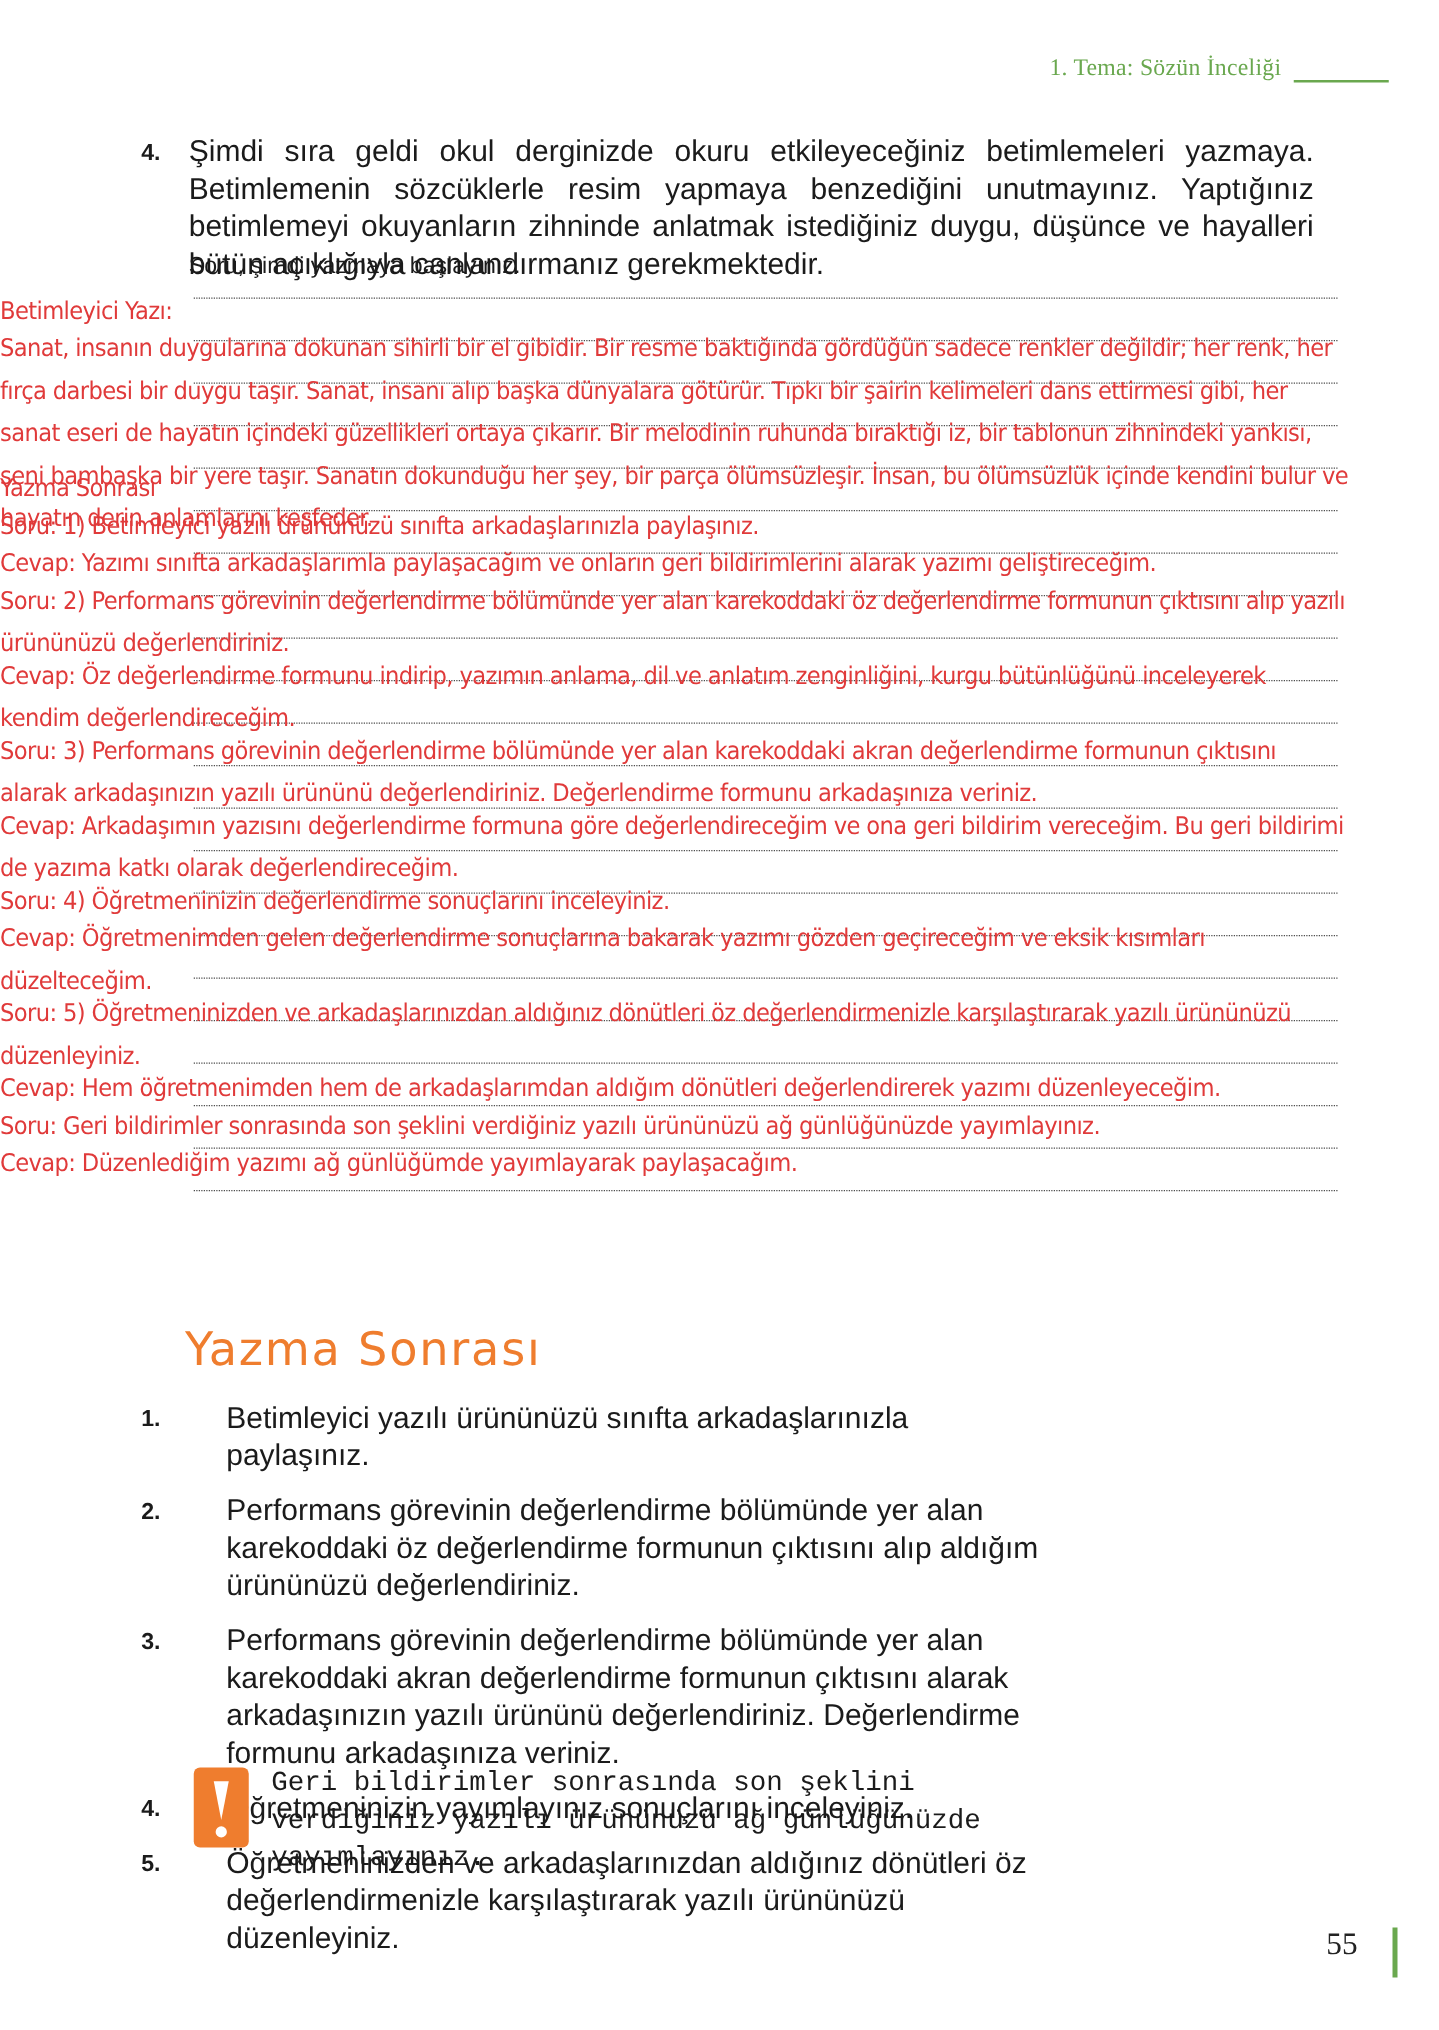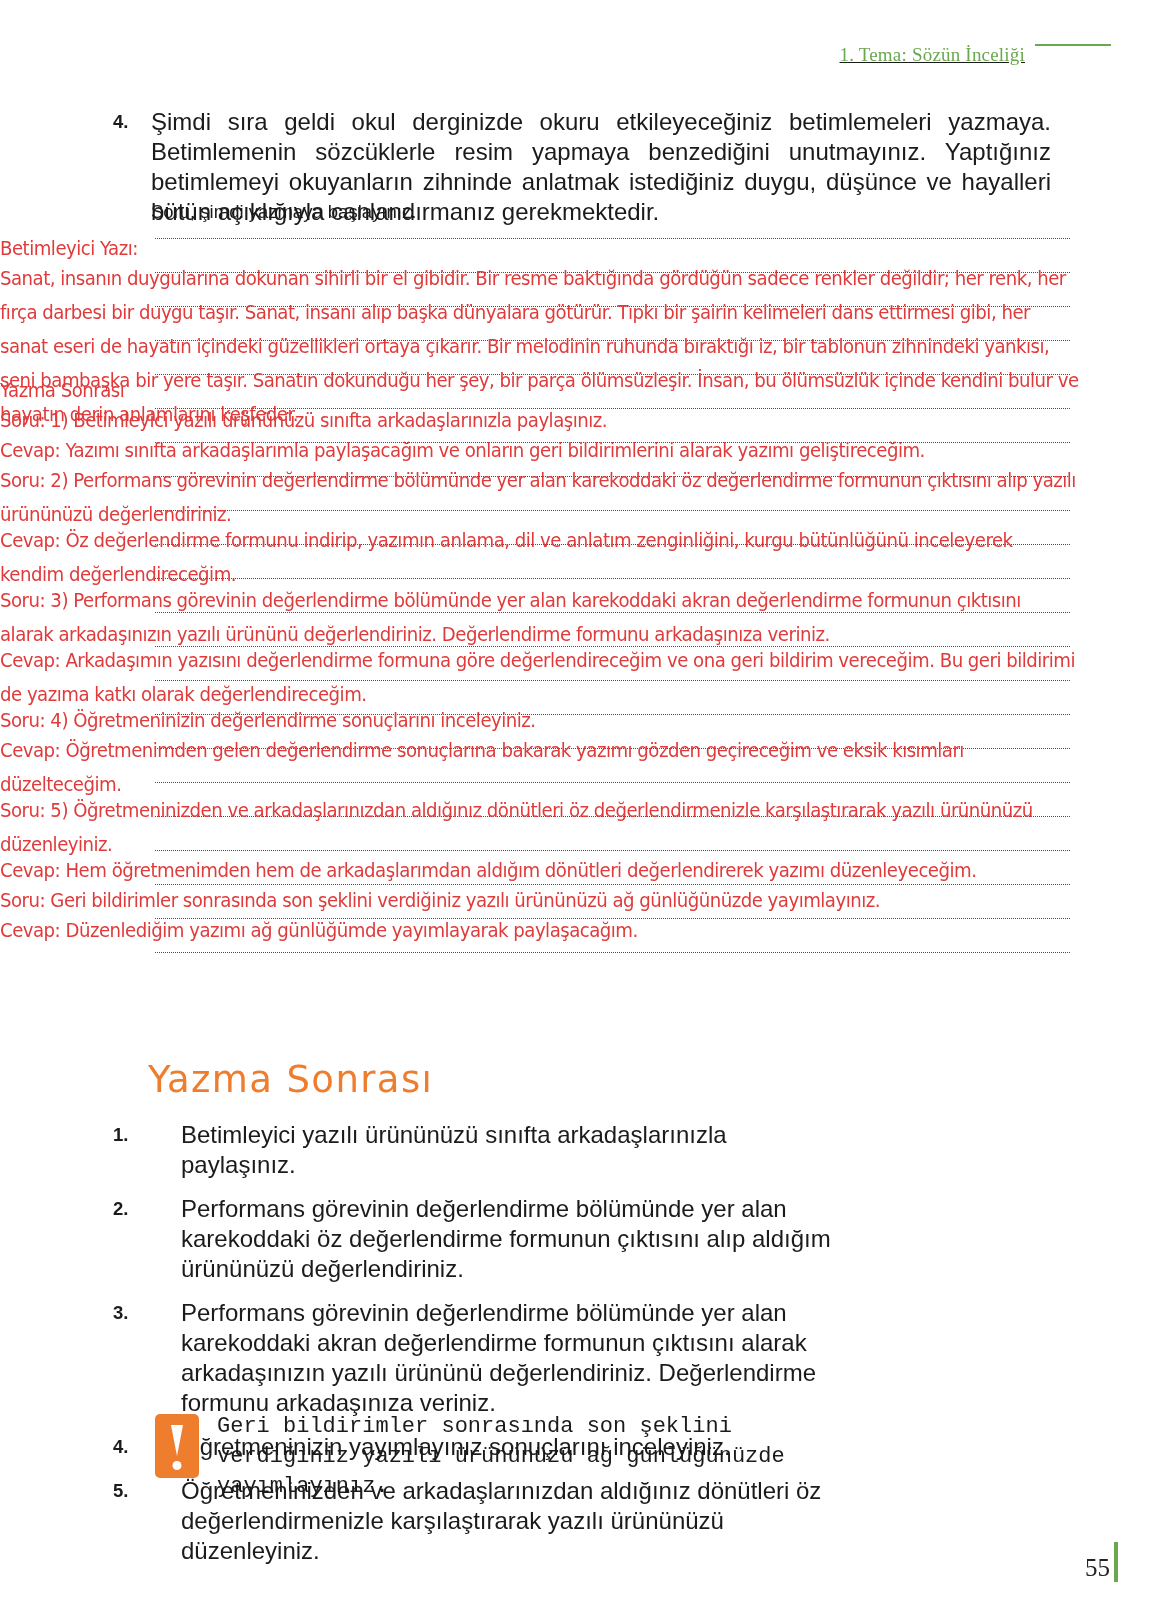--- a/index.html
+++ b/index.html
@@ -15,23 +15,22 @@
     color: #1b1b1b;
     overflow: hidden;
   }
 
   
   .page-header {
     position: absolute;
     top: 44px;
     right: 40px;
     display: flex;
-    align-items: flex-start;
+    align-items: flex-end;
     gap: 10px;
-    text-decoration: underline;
   }
   .page-header .tema-text {
     font-family: "Liberation Serif", serif;
     font-size: 19px;
     color: #6aa84f;
     letter-spacing: .2px;
     white-space: nowrap;
   }
   .page-header .tema-rule {
     width: 76px;
@@ -167,22 +166,22 @@
     width: 620px;
     font-family: Liberation Mono, monospace;
   }
 
   
   .page-footer {
     position: absolute;
     bottom: 42px;
     right: 33px;
     display: flex;
-    align-items: flex-end;
-    gap: 4px;
+    align-items: flex-start;
+    gap: 28px;
   }
   .page-footer .page-num {
     font-family: "Liberation Serif", serif;
     font-size: 25px;
     color: #232323;
   }
   .page-footer .footer-rule {
     width: 4px;
     height: 40px;
     background: #6aa84f;

